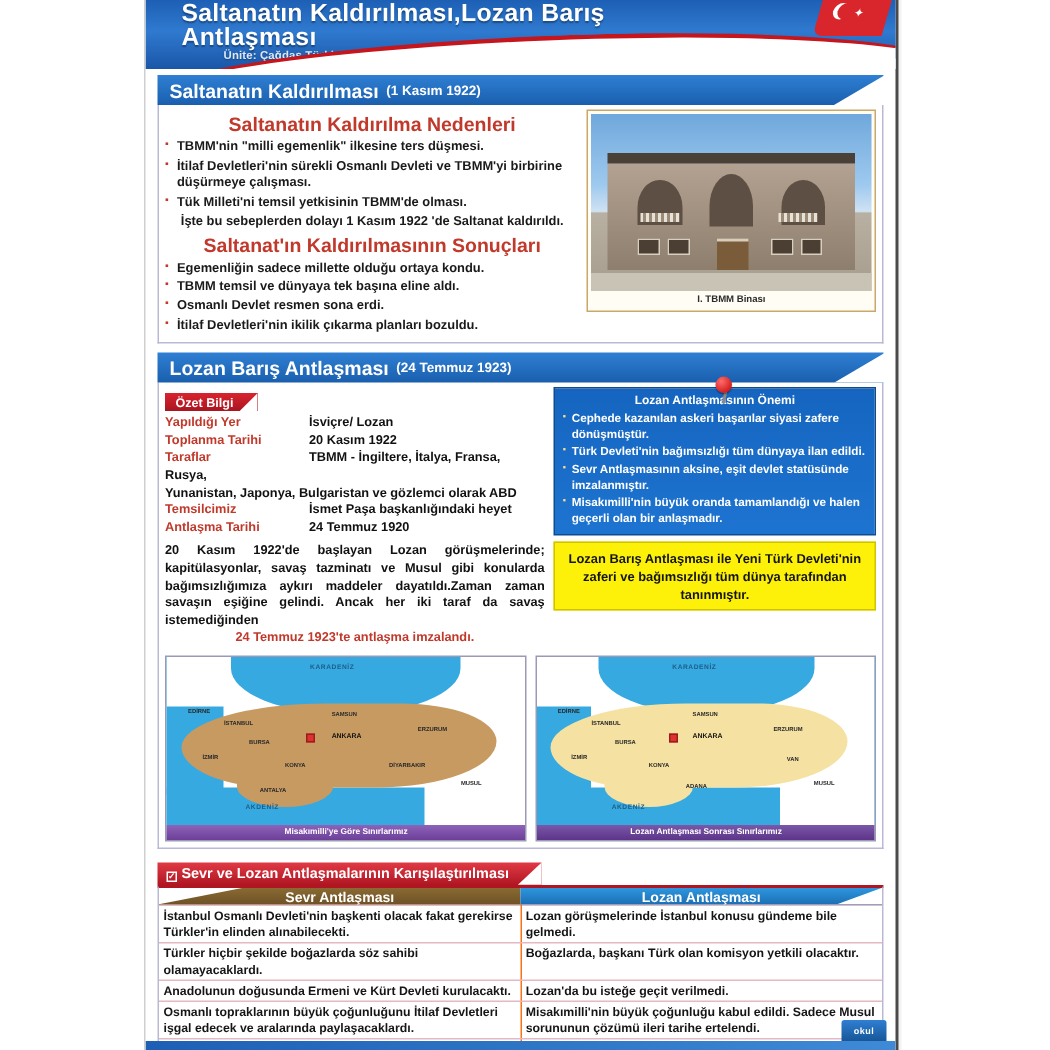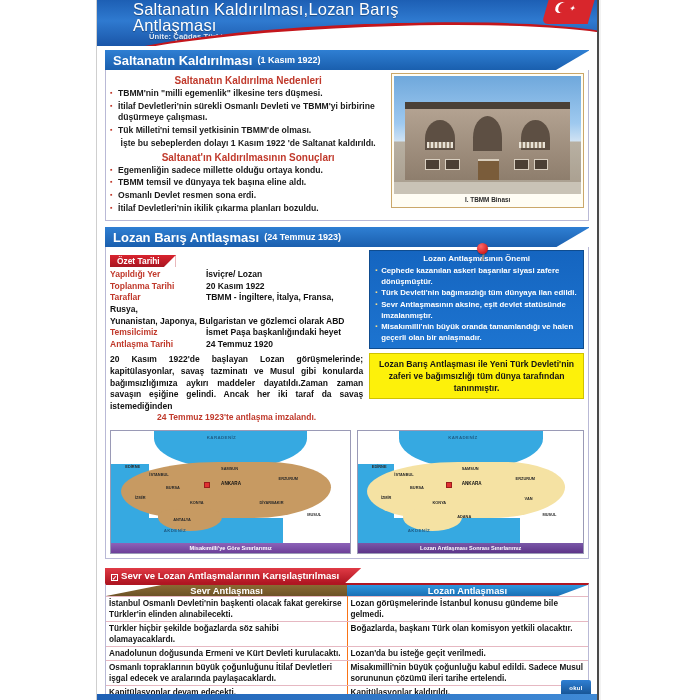--- a/index.html
+++ b/index.html
@@ -47,23 +47,23 @@
   }
   .banner .swoosh2 {
     position: absolute; left: -20px; bottom: -30px;
     width: 560px; height: 40px;
     background: #ffffff;
     border-top: 2px solid #e2e2e2;
     border-radius: 55% 40% 0 0 / 100% 70% 0 0;
     transform: rotate(-2.2deg);
   }
   .banner-title {
-    position: absolute; left: 36px; top: 1px;
+    position: absolute; left: 24px; top: 1px;
     color: #ffffff;
-    font-size: 16.5px; font-weight: normal;
+    font-size: 16.5px; font-weight: bold;
     letter-spacing: .2px; line-height: 16px;
     width: 330px;
     text-shadow: 0 1px 1px rgba(0,0,0,.35);
   }
   .banner-sub {
     position: absolute; left: 52px; top: 32px;
     color: #dfe9f6; font-size: 7.6px; font-weight: bold;
     letter-spacing: .1px;
     text-shadow: 0 1px 1px rgba(0,0,0,.3);
   }
@@ -115,21 +115,21 @@
     padding: 3px 4px 4px 4px;
   }
 
   
   #sec-saltanat { margin-top: 4px; }
   .salt-wrap { display: flex; gap: 5px; }
   .salt-left { width: 281px; }
   .salt-right { width: 196px; }
   .subhead-red {
     text-align: center; color: #c0392b;
-    font-size: 10px; font-weight: bold; margin: 2px 0 2px 0;
+    font-size: 13px; font-weight: bold; margin: 2px 0 2px 0;
   }
   ul.bullets { list-style: none; margin: 0; padding: 0; }
   ul.bullets li {
     font-size: 8.6px; font-weight: bold; color: #1a1a1a;
     line-height: 11.4px; margin-bottom: 1.5px;
     padding-left: 8px; position: relative;
   }
   ul.bullets li:before {
     content: "\25AA"; position: absolute; left: 0; top: -1px;
     color: #c0392b; font-size: 7px;
@@ -429,21 +429,21 @@
     <div class="section" id="sec-lozan">
       <div class="tab-head tab-blue">
         <span>Lozan Barış Antlaşması</span>
         <span class="date">(24 Temmuz 1923)</span>
         <span class="tail"></span>
       </div>
       <div class="panel">
         <div class="lozan-wrap">
 
           <div class="lozan-left">
-            <div class="ozet-tab">Özet Tarihi</div>
+            <div class="ozet-tab">Özet Bilgi</div>
 
             <div class="kv">
               <span class="k">Yapıldığı Yer</span><span class="v">İsviçre/ Lozan</span>
             </div>
             <div class="kv">
               <span class="k">Toplanma Tarihi</span><span class="v">20 Kasım 1922</span>
             </div>
             <div class="kv">
               <span class="k">Taraflar</span><span class="v">TBMM - İngiltere, İtalya, Fransa, Rusya,</span>
             </div>

